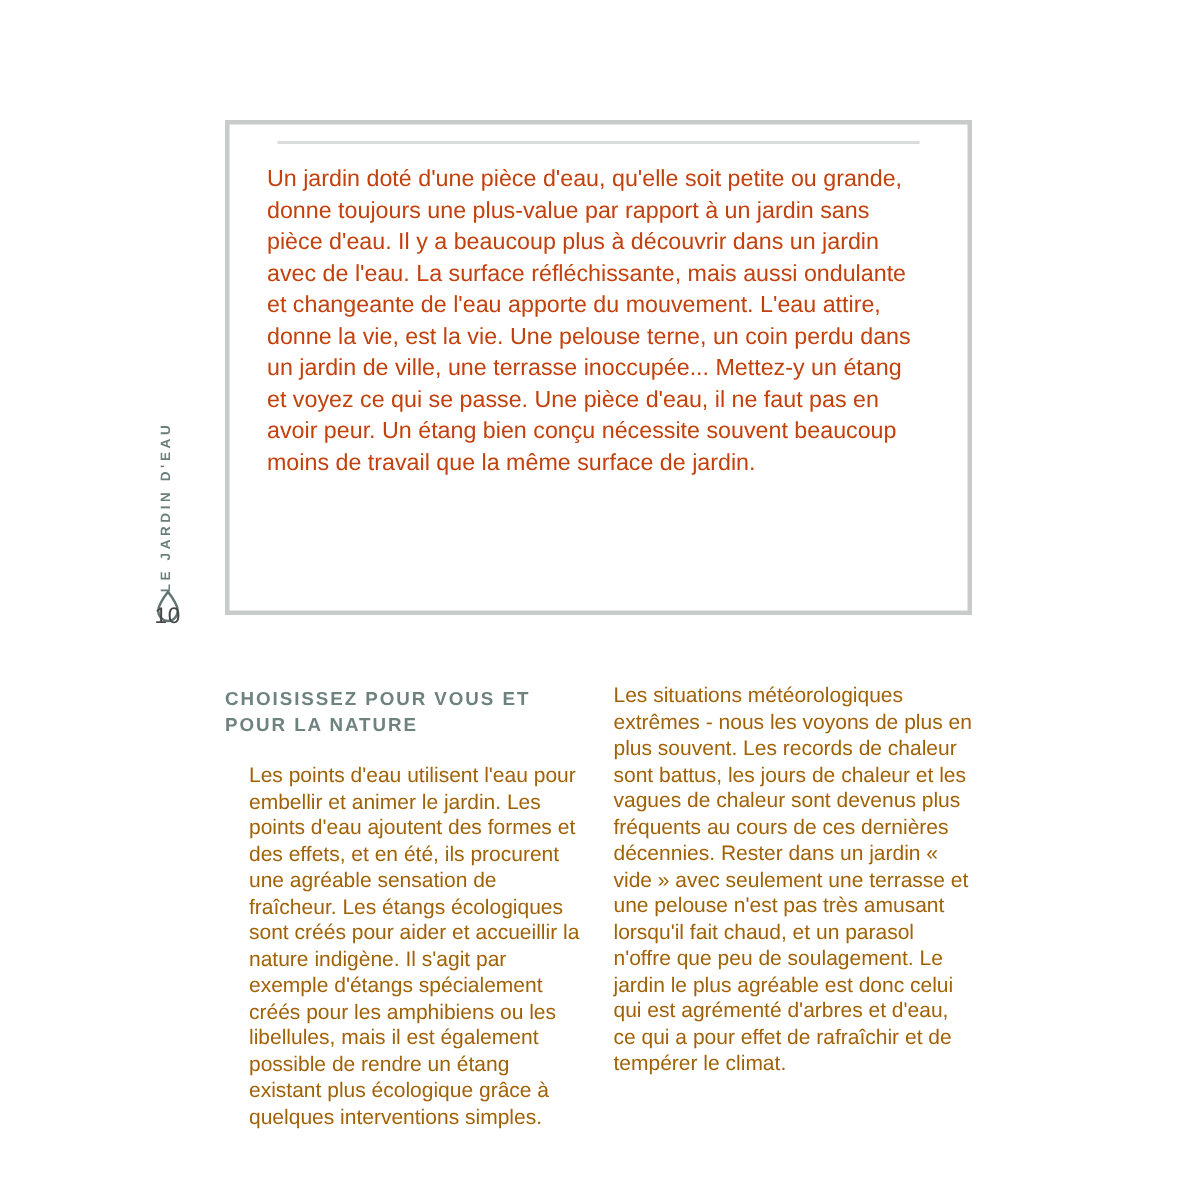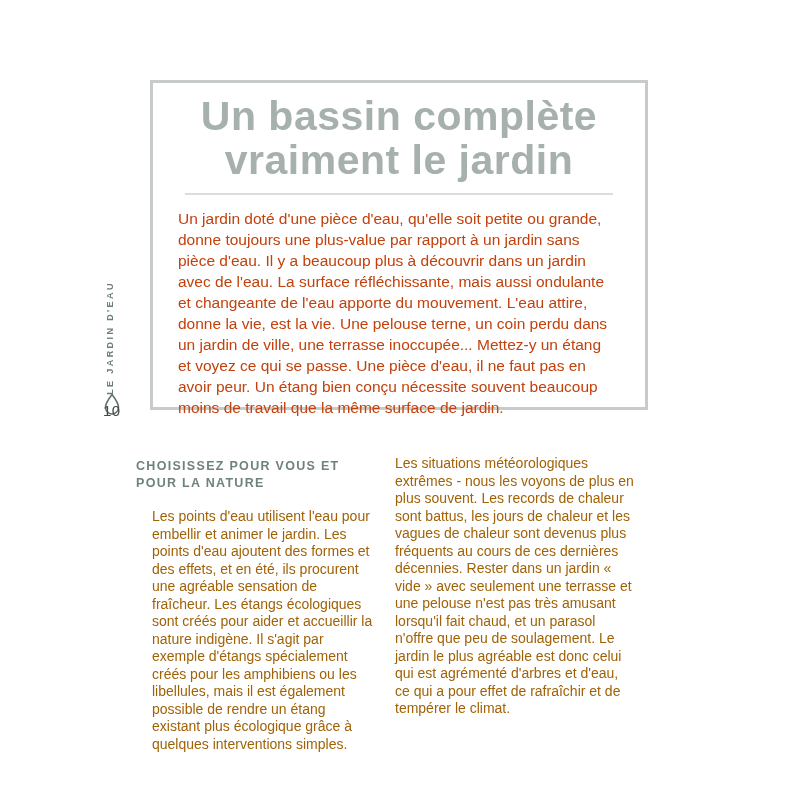--- a/index.html
+++ b/index.html
@@ -74,21 +74,21 @@
     margin: 13px 30px 0 25px;
     font-size: 15.5px;
     line-height: 21px;
     color: #c2410c;
     text-align: left;
   }
 
   
   .columns {
     position: absolute;
-    left: 136px;
+    left: 150px;
     top: 455px;
     width: 500px;
     display: flex;
     gap: 18px;
   }
   .col { width: 241px; }
   .section-heading {
     font-size: 12.5px;
     line-height: 16.5px;
     font-weight: 700;
@@ -114,24 +114,20 @@
 
   <div class="drop-icon">
     <svg width="20" height="24" viewBox="0 0 20 24">
       <path d="M10 2.5 C10 2.5 3.5 11 3.5 15.2 a6.5 6.8 0 0 0 13 0 C16.5 11 10 2.5 10 2.5 Z" fill="none" stroke="#5f7470" stroke-width="1.6" stroke-linejoin="round"></path>
     </svg>
   </div>
 
   <div class="page-number">10</div>
 
   <div class="hero-box">
-    <div class="hero-title">
-      <div>Un bassin complète</div>
-      <div>vraiment le jardin</div>
-    </div>
     <div class="title-divider"></div>
     <p class="hero-intro">Un jardin doté d'une pièce d'eau, qu'elle soit petite ou grande, donne toujours une plus-value par rapport à un jardin sans pièce d'eau. Il y a beaucoup plus à découvrir dans un jardin avec de l'eau. La surface réfléchissante, mais aussi ondulante et changeante de l'eau apporte du mouvement. L'eau attire, donne la vie, est la vie. Une pelouse terne, un coin perdu dans un jardin de ville, une terrasse inoccupée... Mettez-y un étang et voyez ce qui se passe. Une pièce d'eau, il ne faut pas en avoir peur. Un étang bien conçu nécessite souvent beaucoup moins de travail que la même surface de jardin.</p>
   </div>
 
   <div class="columns">
     <div class="col left-col">
       <h3 class="section-heading">CHOISISSEZ POUR VOUS ET POUR LA NATURE</h3>
       <p class="col-paragraph">Les points d'eau utilisent l'eau pour embellir et animer le jardin. Les points d'eau ajoutent des formes et des effets, et en été, ils procurent une agréable sensation de fraîcheur. Les étangs écologiques sont créés pour aider et accueillir la nature indigène. Il s'agit par exemple d'étangs spécialement créés pour les amphibiens ou les libellules, mais il est également possible de rendre un étang existant plus écologique grâce à quelques interventions simples.</p>
     </div>
     <div class="col right-col">

